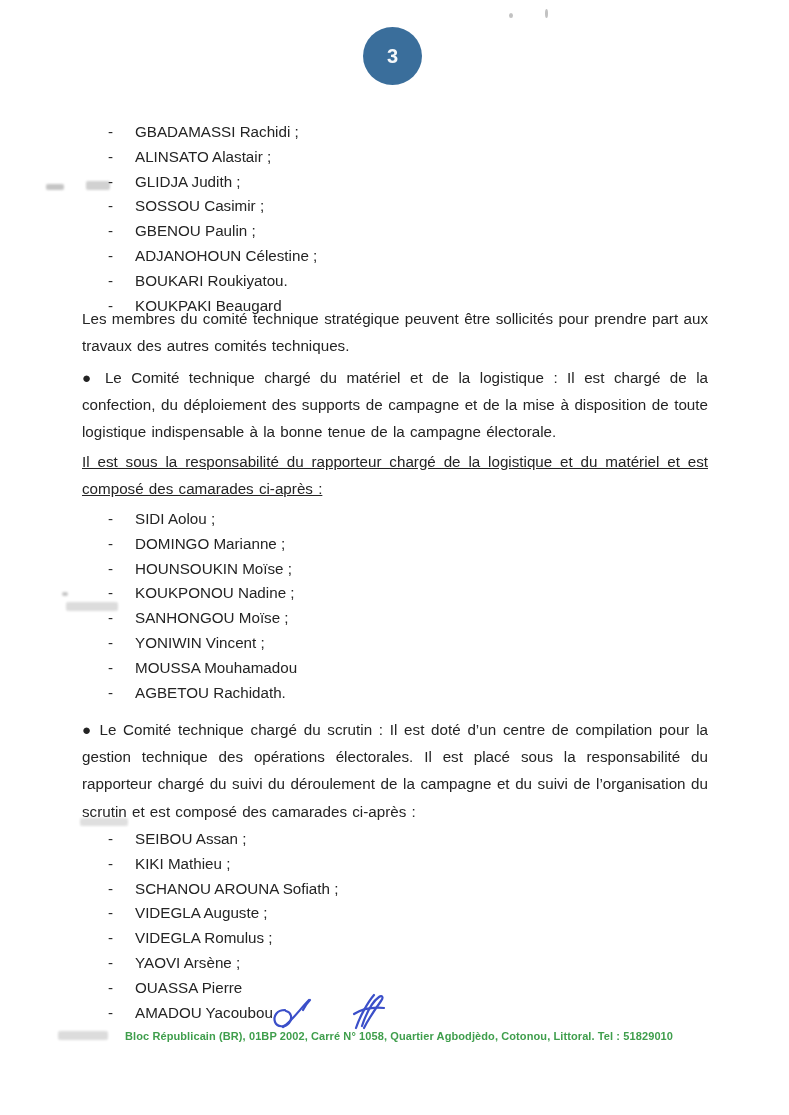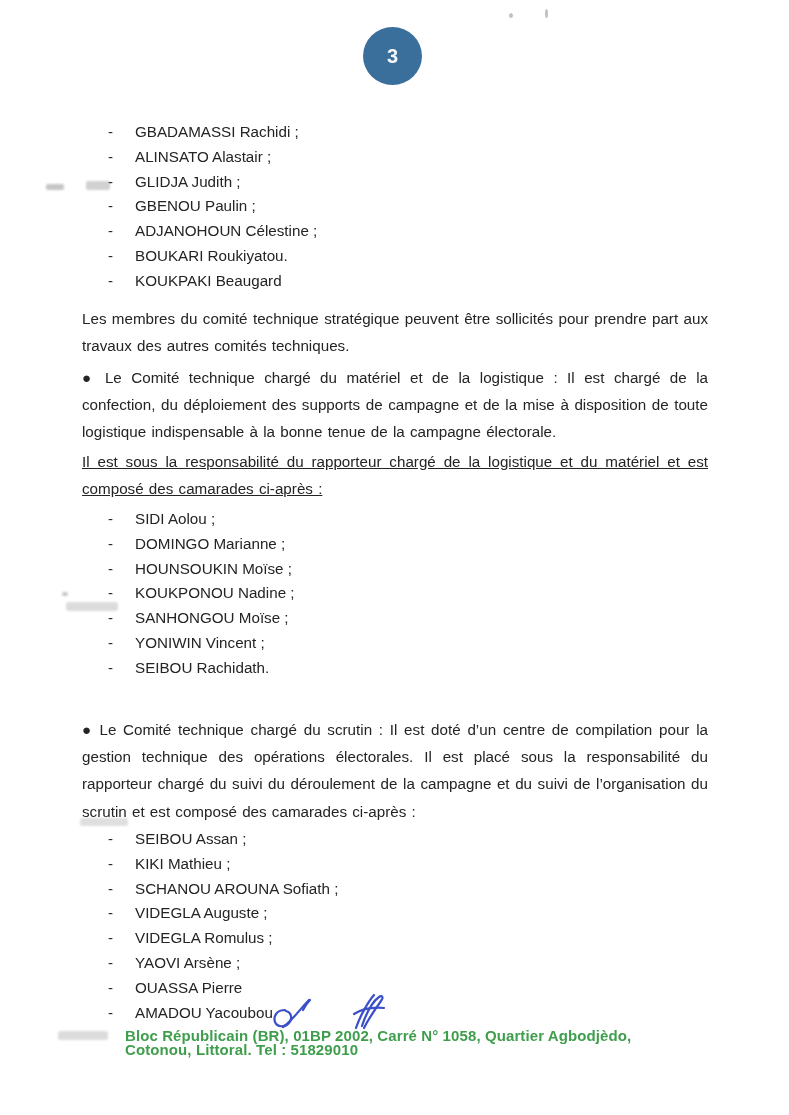--- a/index.html
+++ b/index.html
@@ -70,21 +70,21 @@
   .sig {
     position: absolute;
   }
   .sig-1 { left: 269px; top: 996px; }
   .sig-2 { left: 348px; top: 992px; }
   
   .footer-line {
     position: absolute;
     left: 125px; top: 1029px;
     width: 560px;
-    font-size: 15px;
+    font-size: 11px;
     line-height: 14px;
     font-weight: bold;
     letter-spacing: 0.1px;
   }
   
   .smudge {
     position: absolute;
     background: rgba(90, 90, 90, 0.35);
     filter: blur(1.3px);
     border-radius: 2px;
@@ -115,20 +115,23 @@
     <li>
         <span>GBADAMASSI Rachidi ;</span>
       </li>
     <li>
         <span>ALINSATO Alastair ;</span>
       </li>
     <li>
         <span>GLIDJA Judith ;</span>
       </li>
     <li>
+        <span>SOSSOU Casimir ;</span>
+      </li>
+    <li>
         <span>GBENOU Paulin ;</span>
       </li>
     <li>
         <span>ADJANOHOUN Célestine ;</span>
       </li>
     <li>
         <span>BOUKARI  Roukiyatou.</span>
       </li>
     <li>
         <span>KOUKPAKI Beaugard</span>
@@ -156,21 +159,24 @@
     <li>
         <span>KOUKPONOU Nadine ;</span>
       </li>
     <li>
         <span>SANHONGOU Moïse ;</span>
       </li>
     <li>
         <span>YONIWIN Vincent ;</span>
       </li>
     <li>
-        <span>SEIBOU Rachidath.</span>
+        <span>MOUSSA Mouhamadou</span>
+      </li>
+    <li>
+        <span>AGBETOU Rachidath.</span>
       </li>
   </ul>
   <div class="smudge smudge-c"></div>
   <div class="smudge smudge-d"></div>
 
   <p class="para para-scrutin">● Le Comité technique chargé du scrutin : Il est doté d’un centre de compilation pour la gestion technique des opérations électorales. Il est placé sous la responsabilité du rapporteur chargé du suivi du déroulement de la campagne et du suivi de l’organisation du scrutin et est composé des camarades ci-après :</p>
   <div class="smudge smudge-e"></div>
 
   <ul class="name-list list-3">
     <li>

